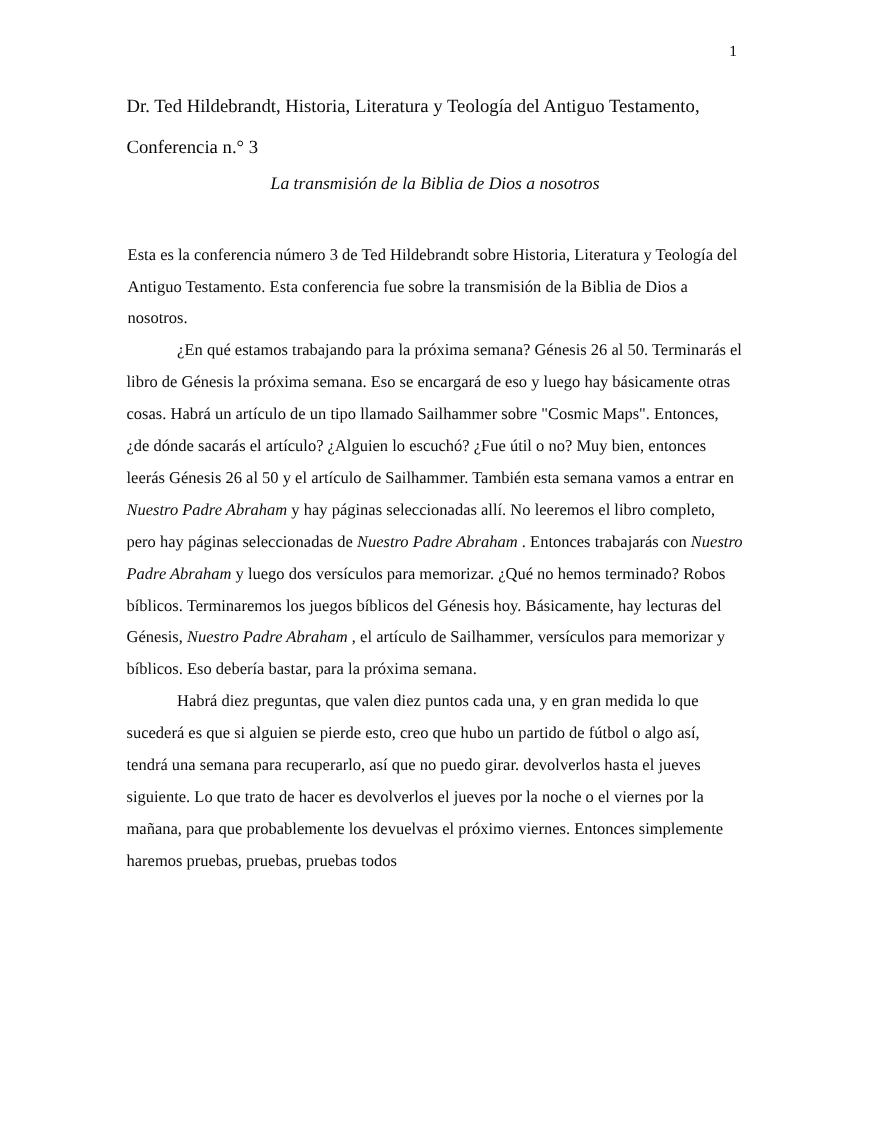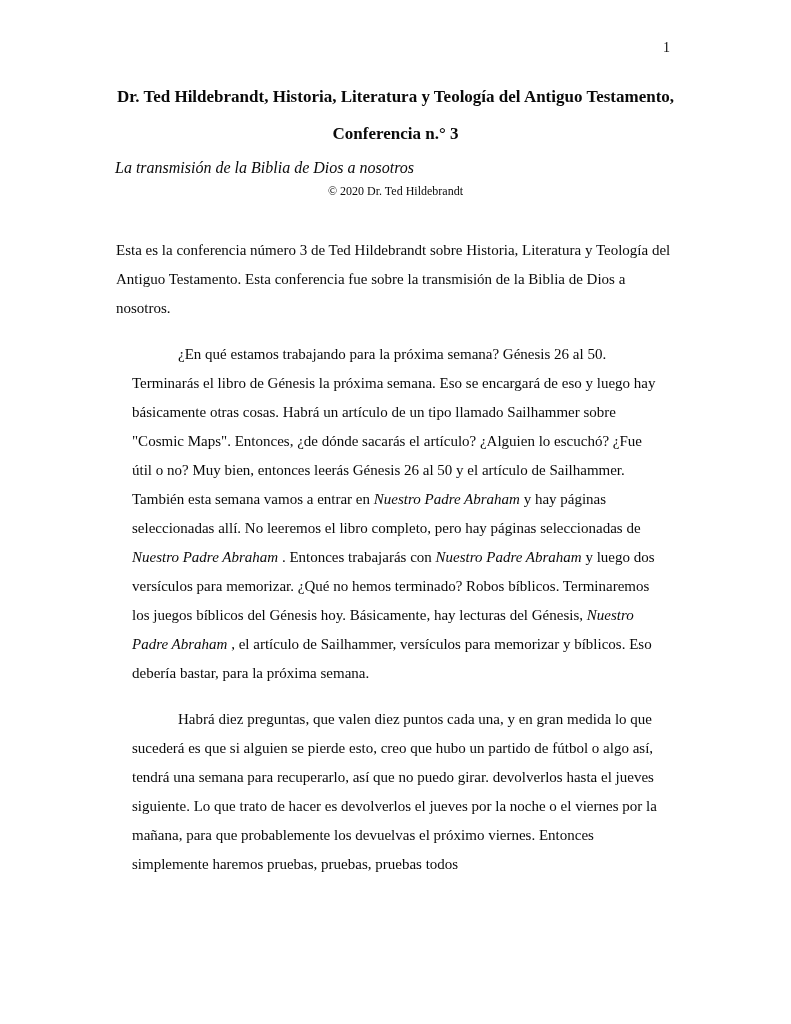--- a/index.html
+++ b/index.html
@@ -19,32 +19,31 @@
     padding: 40px 115px 0 115px;
     overflow: hidden;
   }
   .page-number {
     text-align: right;
     font-size: 14px;
     line-height: 16px;
     padding-right: 6px;
   }
   .doc-title {
-    font-weight: bold;
+    font-weight: normal;
     font-size: 17px;
     line-height: 37px;
-    text-align: center;
     max-width: 566px;
     margin: 22px auto 0 auto;
   }
   .doc-subtitle {
     font-style: italic;
     font-size: 16px;
     line-height: 28px;
-    text-align: left;
+    text-align: center;
     margin-top: 2px;
   }
   .doc-copyright {
     font-size: 12px;
     line-height: 18px;
     text-align: center;
   }
   .body-text {
     font-size: 15px;
     line-height: 29px;
@@ -58,36 +57,35 @@
     font-weight: bold;
     font-size: 15px;
     line-height: 29px;
     margin: 18px 0 0 0;
   }
   .section-heading .timestamp {
     font-weight: normal;
     font-size: 13px;
   }
   p.body-para {
-    margin: 17px;
+    margin: 0;
     text-indent: 46px;
   }
 </style>
 </head>
 <body>
 
 <div class="page">
 
   <div class="page-number">1</div>
 
   <div class="doc-title">Dr. Ted Hildebrandt, Historia, Literatura y Teología del Antiguo Testamento, Conferencia n.° 3</div>
 
   <div class="doc-subtitle">La transmisión de la Biblia de Dios a nosotros</div>
 
-  <div class="doc-copyright">© 2020 Dr. Ted Hildebrandt</div>
 
   <div class="body-text">
 
     <p class="intro-para">Esta es la conferencia número 3 de Ted Hildebrandt sobre Historia, Literatura y Teología del Antiguo Testamento. Esta conferencia fue sobre la transmisión de la Biblia de Dios a nosotros.</p>
 
 
     <p class="body-para"><span>¿En qué estamos trabajando para la próxima semana? Génesis 26 al 50. Terminarás el libro de Génesis la próxima semana. Eso se encargará de eso y luego hay básicamente otras cosas. Habrá un artículo de un tipo llamado Sailhammer sobre "Cosmic Maps". Entonces, ¿de dónde sacarás el artículo? ¿Alguien lo escuchó? ¿Fue útil o no? Muy bien, entonces leerás Génesis 26 al 50 y el artículo de Sailhammer. También esta semana vamos a entrar en </span><i>Nuestro Padre Abraham</i><span> y hay páginas seleccionadas allí. No leeremos el libro completo, pero hay páginas seleccionadas de </span><i>Nuestro Padre Abraham</i><span> . Entonces trabajarás con </span><i>Nuestro Padre Abraham</i><span> y luego dos versículos para memorizar. ¿Qué no hemos terminado? Robos bíblicos. Terminaremos los juegos bíblicos del Génesis hoy. Básicamente, hay lecturas del Génesis, </span><i>Nuestro Padre Abraham</i><span> , el artículo de Sailhammer, versículos para memorizar y bíblicos. Eso debería bastar, para la próxima semana.</span></p>
 
     <p class="body-para"><span>Habrá diez preguntas, que valen diez puntos cada una, y en gran medida lo que sucederá es que si alguien se pierde esto, creo que hubo un partido de fútbol o algo así, tendrá una semana para recuperarlo, así que no puedo girar. devolverlos hasta el jueves siguiente. Lo que trato de hacer es devolverlos el jueves por la noche o el viernes por la mañana, para que probablemente los devuelvas el próximo viernes. Entonces simplemente haremos pruebas, pruebas, pruebas todos</span></p>
 

